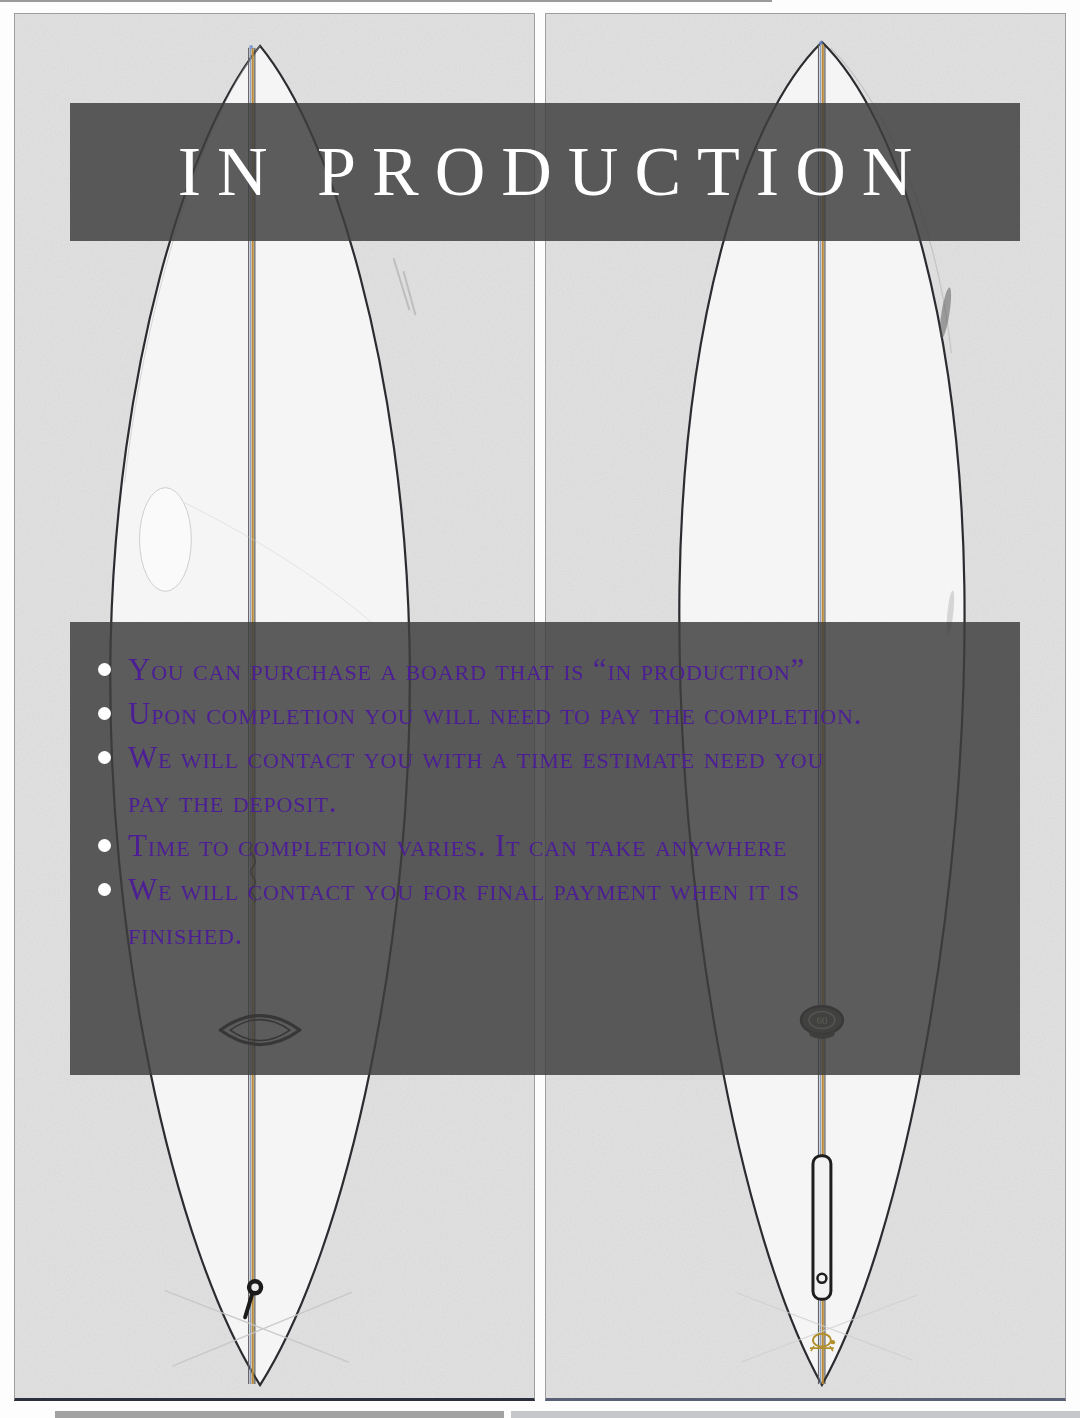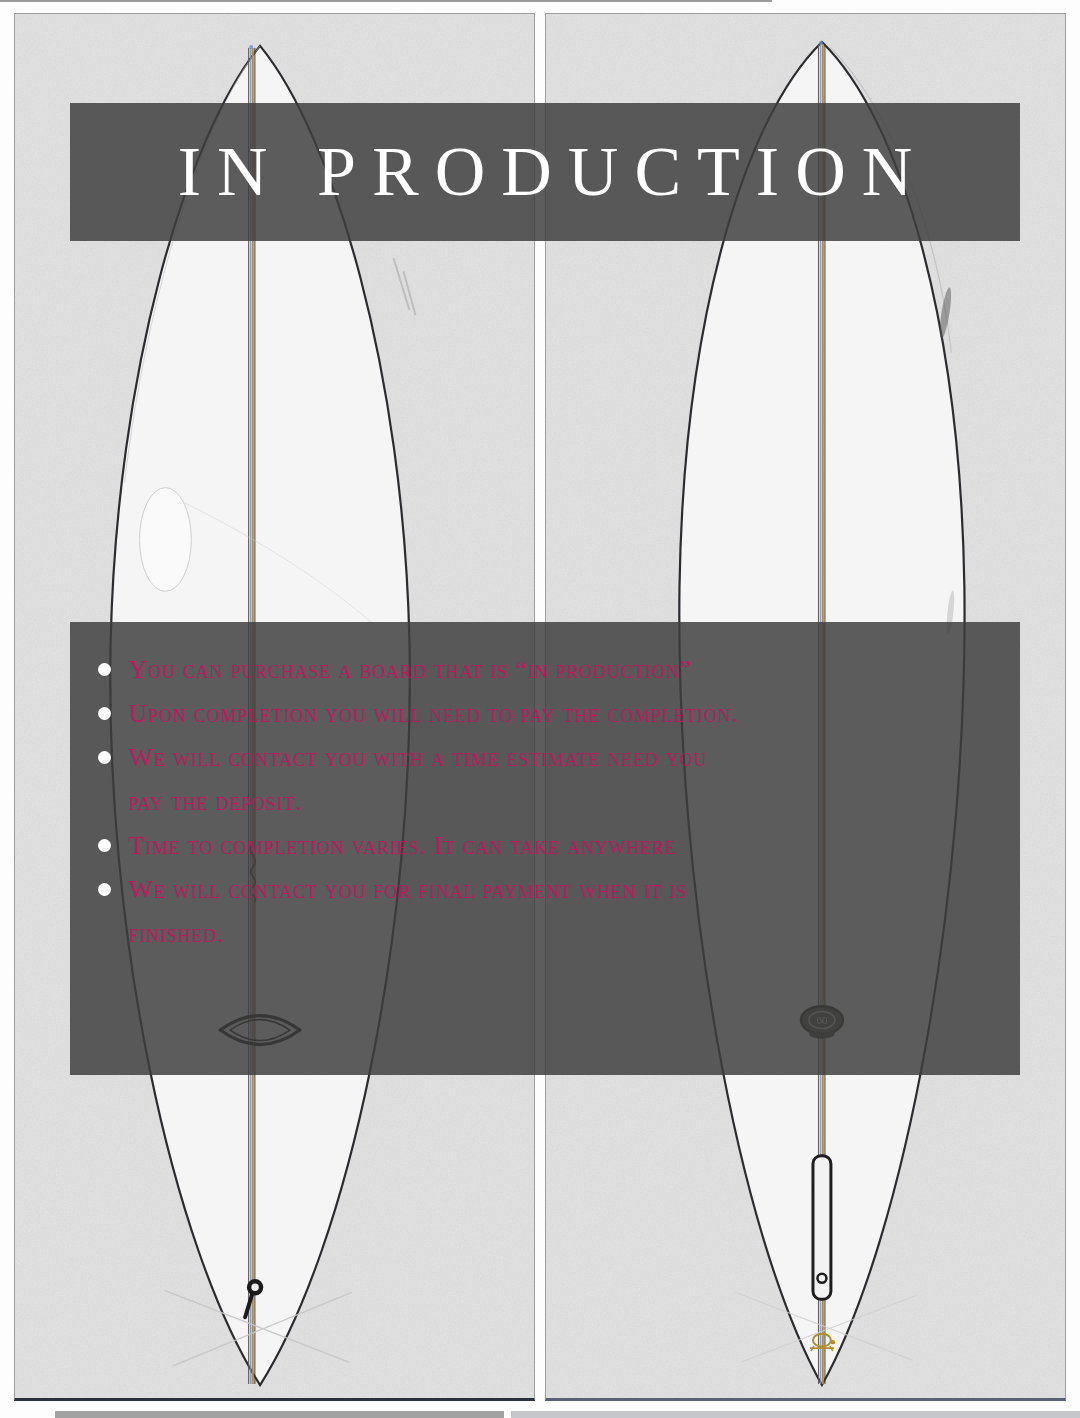--- a/index.html
+++ b/index.html
@@ -27,21 +27,21 @@
     letter-spacing:16px; text-indent:16px; white-space:nowrap;
   }
 
   .notice {
     position:absolute; left:70px; top:622px; width:950px; height:453px;
     padding:26px 60px 0 28px;
   }
   .notice ul { list-style:none; }
   .notice li {
     position:relative; padding-left:30px;
-    color:#be185d; font-size:26px; line-height:44px;
+    color:#4c1d95; font-size:31px; line-height:44px;
     font-variant:small-caps; letter-spacing:0.8px; font-weight:400;
   }
   .bullet-dot {
     position:absolute; left:0; top:15px; width:13px; height:13px;
     border-radius:50%; background:#ffffff;
   }
   .bl { display:block; white-space:nowrap; }
   .bl:empty { display:none; }
 
   .strip { position:absolute; height:7px; top:1411px; }

